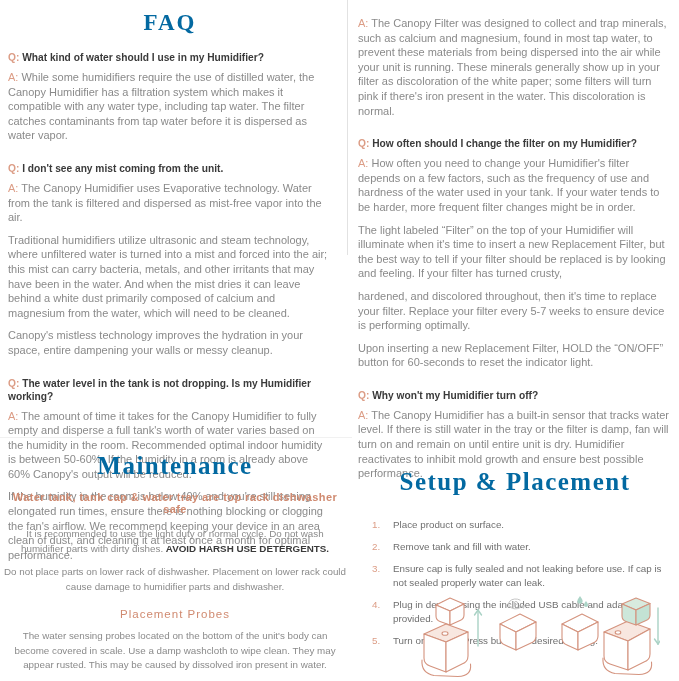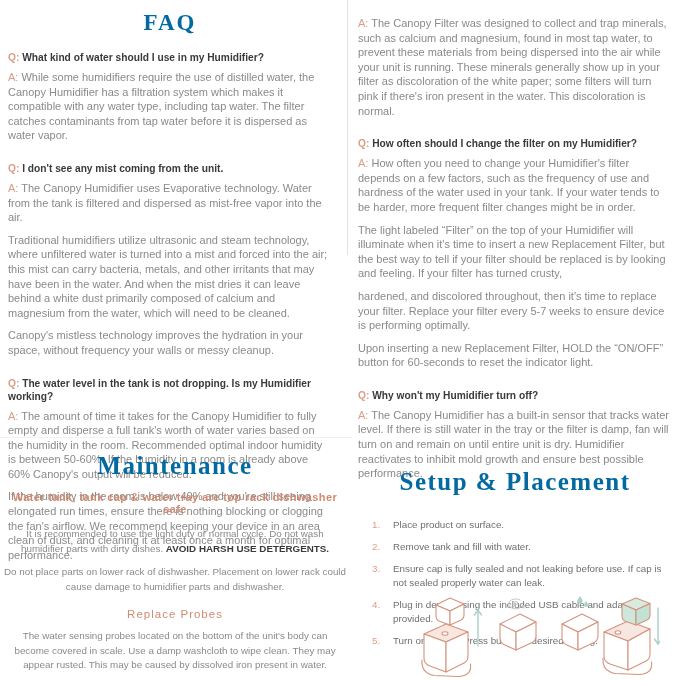--- a/index.html
+++ b/index.html
@@ -57,21 +57,21 @@
 
   <section class="qa">
     <p class="q"><span class="pfx">Q:</span> <span>What kind of water should I use in my Humidifier?</span></p>
     <p class="a"><span class="pfx">A:</span> <span>While some humidifiers require the use of distilled water, the Canopy Humidifier has a filtration system which makes it compatible with any water type, including tap water. The filter catches contaminants from tap water before it is dispersed as water vapor.</span></p>
   </section>
 
   <section class="qa">
     <p class="q"><span class="pfx">Q:</span> <span>I don't see any mist coming from the unit.</span></p>
     <p class="a"><span class="pfx">A:</span> <span>The Canopy Humidifier uses Evaporative technology. Water from the tank is filtered and dispersed as mist-free vapor into the air.</span></p>
     <p class="a">Traditional humidifiers utilize ultrasonic and steam technology, where unfiltered water is turned into a mist and forced into the air; this mist can carry bacteria, metals, and other irritants that may have been in the water. And when the mist dries it can leave behind a white dust primarily composed of calcium and magnesium from the water, which will need to be cleaned.</p>
-    <p class="a">Canopy's mistless technology improves the hydration in your space, without frequency your walls or messy cleanup.</p>
+    <p class="a">Canopy's mistless technology improves the hydration in your space, entire dampening your walls or messy cleanup.</p>
   </section>
 
   <section class="qa">
     <p class="q"><span class="pfx">Q:</span> <span>The water level in the tank is not dropping. Is my Humidifier working?</span></p>
     <p class="a"><span class="pfx">A:</span> <span>The amount of time it takes for the Canopy Humidifier to fully empty and disperse a full tank's worth of water varies based on the humidity in the room. Recommended optimal indoor humidity is between 50-60%. If the humidity in a room is already above 60% Canopy's output will be reduced.</span></p>
     <p class="a">If the humidity in the room is below 40% and you're still seeing elongated run times, ensure there is nothing blocking or clogging the fan's airflow. We recommend keeping your device in an area clean of dust, and cleaning it at least once a month for optimal performance.</p>
   </section>
 </div>
 
 <div class="v-divider"></div>
@@ -94,21 +94,21 @@
     <p class="q"><span class="pfx">Q:</span> <span>Why won't my Humidifier turn off?</span></p>
     <p class="a"><span class="pfx">A:</span> <span>The Canopy Humidifier has a built-in sensor that tracks water level. If there is still water in the tray or the filter is damp, fan will turn on and remain on until entire unit is dry. Humidifier reactivates to inhibit mold growth and ensure best possible performance.</span></p>
   </section>
 </div>
 
 <div class="maintenance">
   <h2 class="serif-title mt-title">Maintenance</h2>
   <p class="mt-sub">Water tank, tank cap &amp; water tray are top rack dishwasher safe</p>
   <p class="mt-p"><span>It is recommended to use the light duty or normal cycle. Do not wash humidifier parts with dirty dishes.</span> <span class="dark-bold">AVOID HARSH USE DETERGENTS.</span></p>
   <p class="mt-p">Do not place parts on lower rack of dishwasher. Placement on lower rack could cause damage to humidifier parts and dishwasher.</p>
-  <h3 class="mt-h3">Replace Probes</h3>
+  <h3 class="mt-h3">Placement Probes</h3>
   <p class="mt-p">The water sensing probes located on the bottom of the unit's body can become covered in scale. Use a damp washcloth to wipe clean. They may appear rusted. This may be caused by dissolved iron present in water.</p>
 </div>
 
 <div class="setup">
   <h2 class="serif-title st-title">Setup &amp; Placement</h2>
   <div class="steps">
     <div class="step">
       <span class="step-num">1.</span>
       <span class="step-text">Place product on surface.</span>
     </div>

